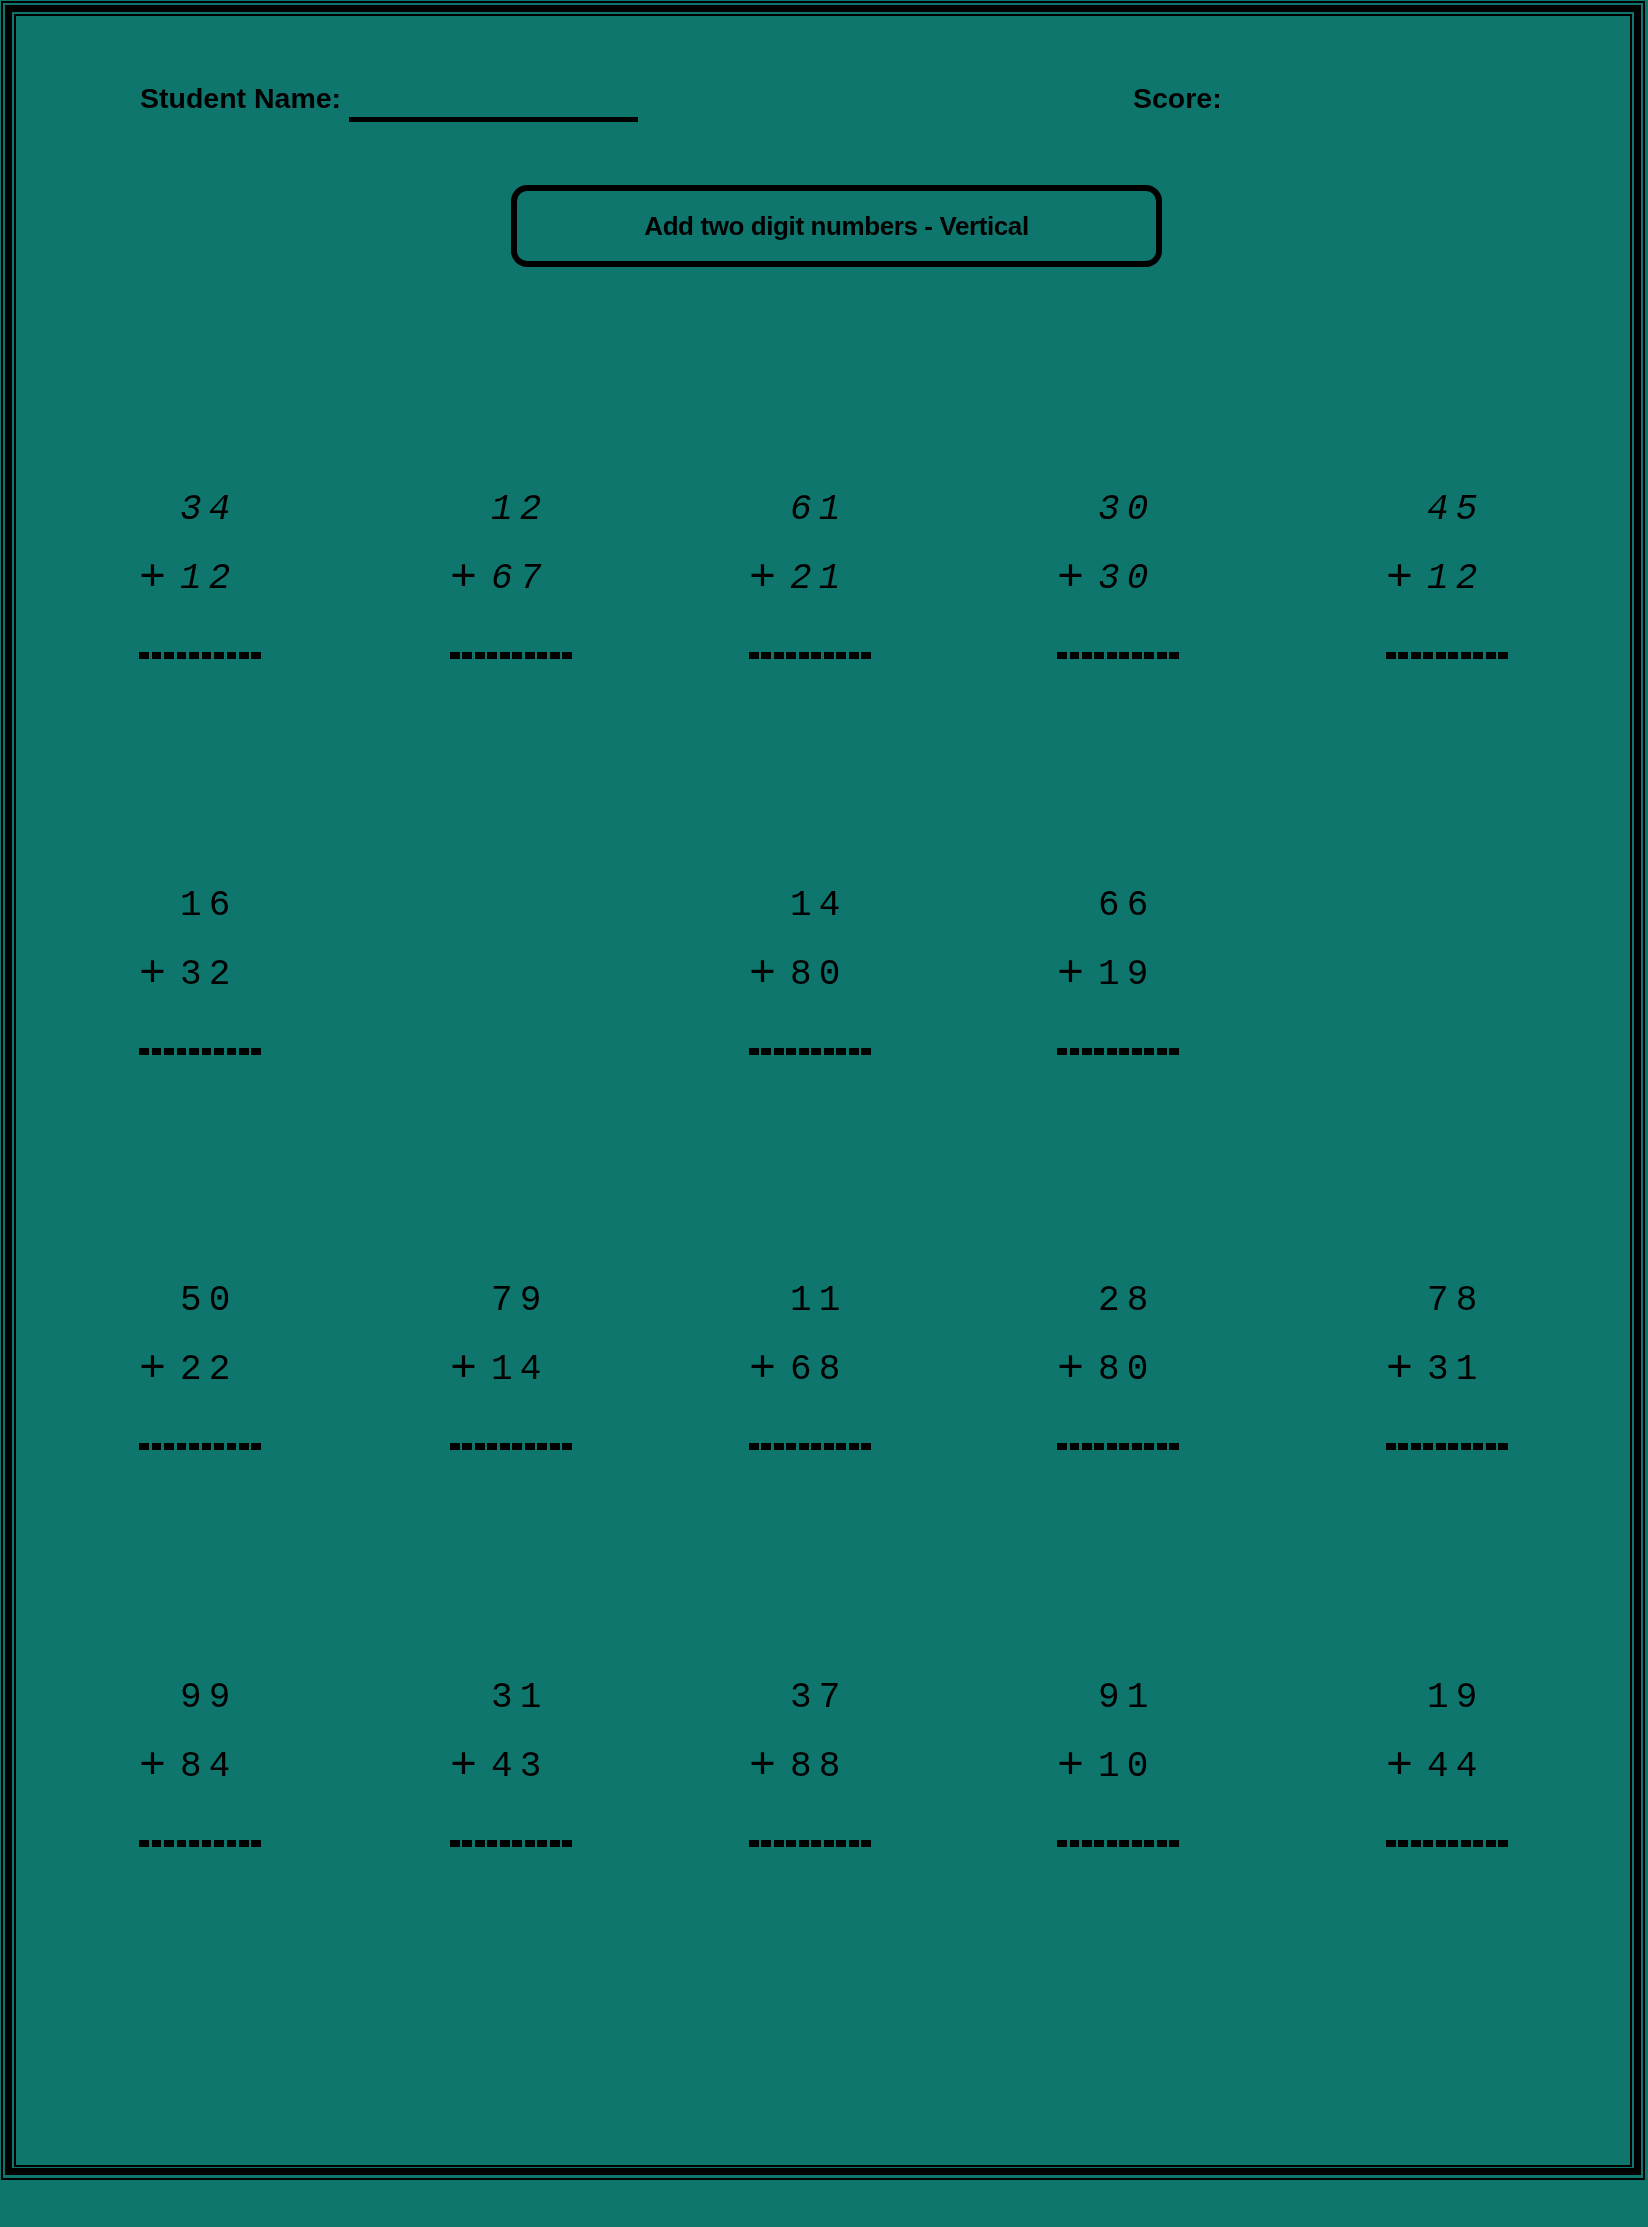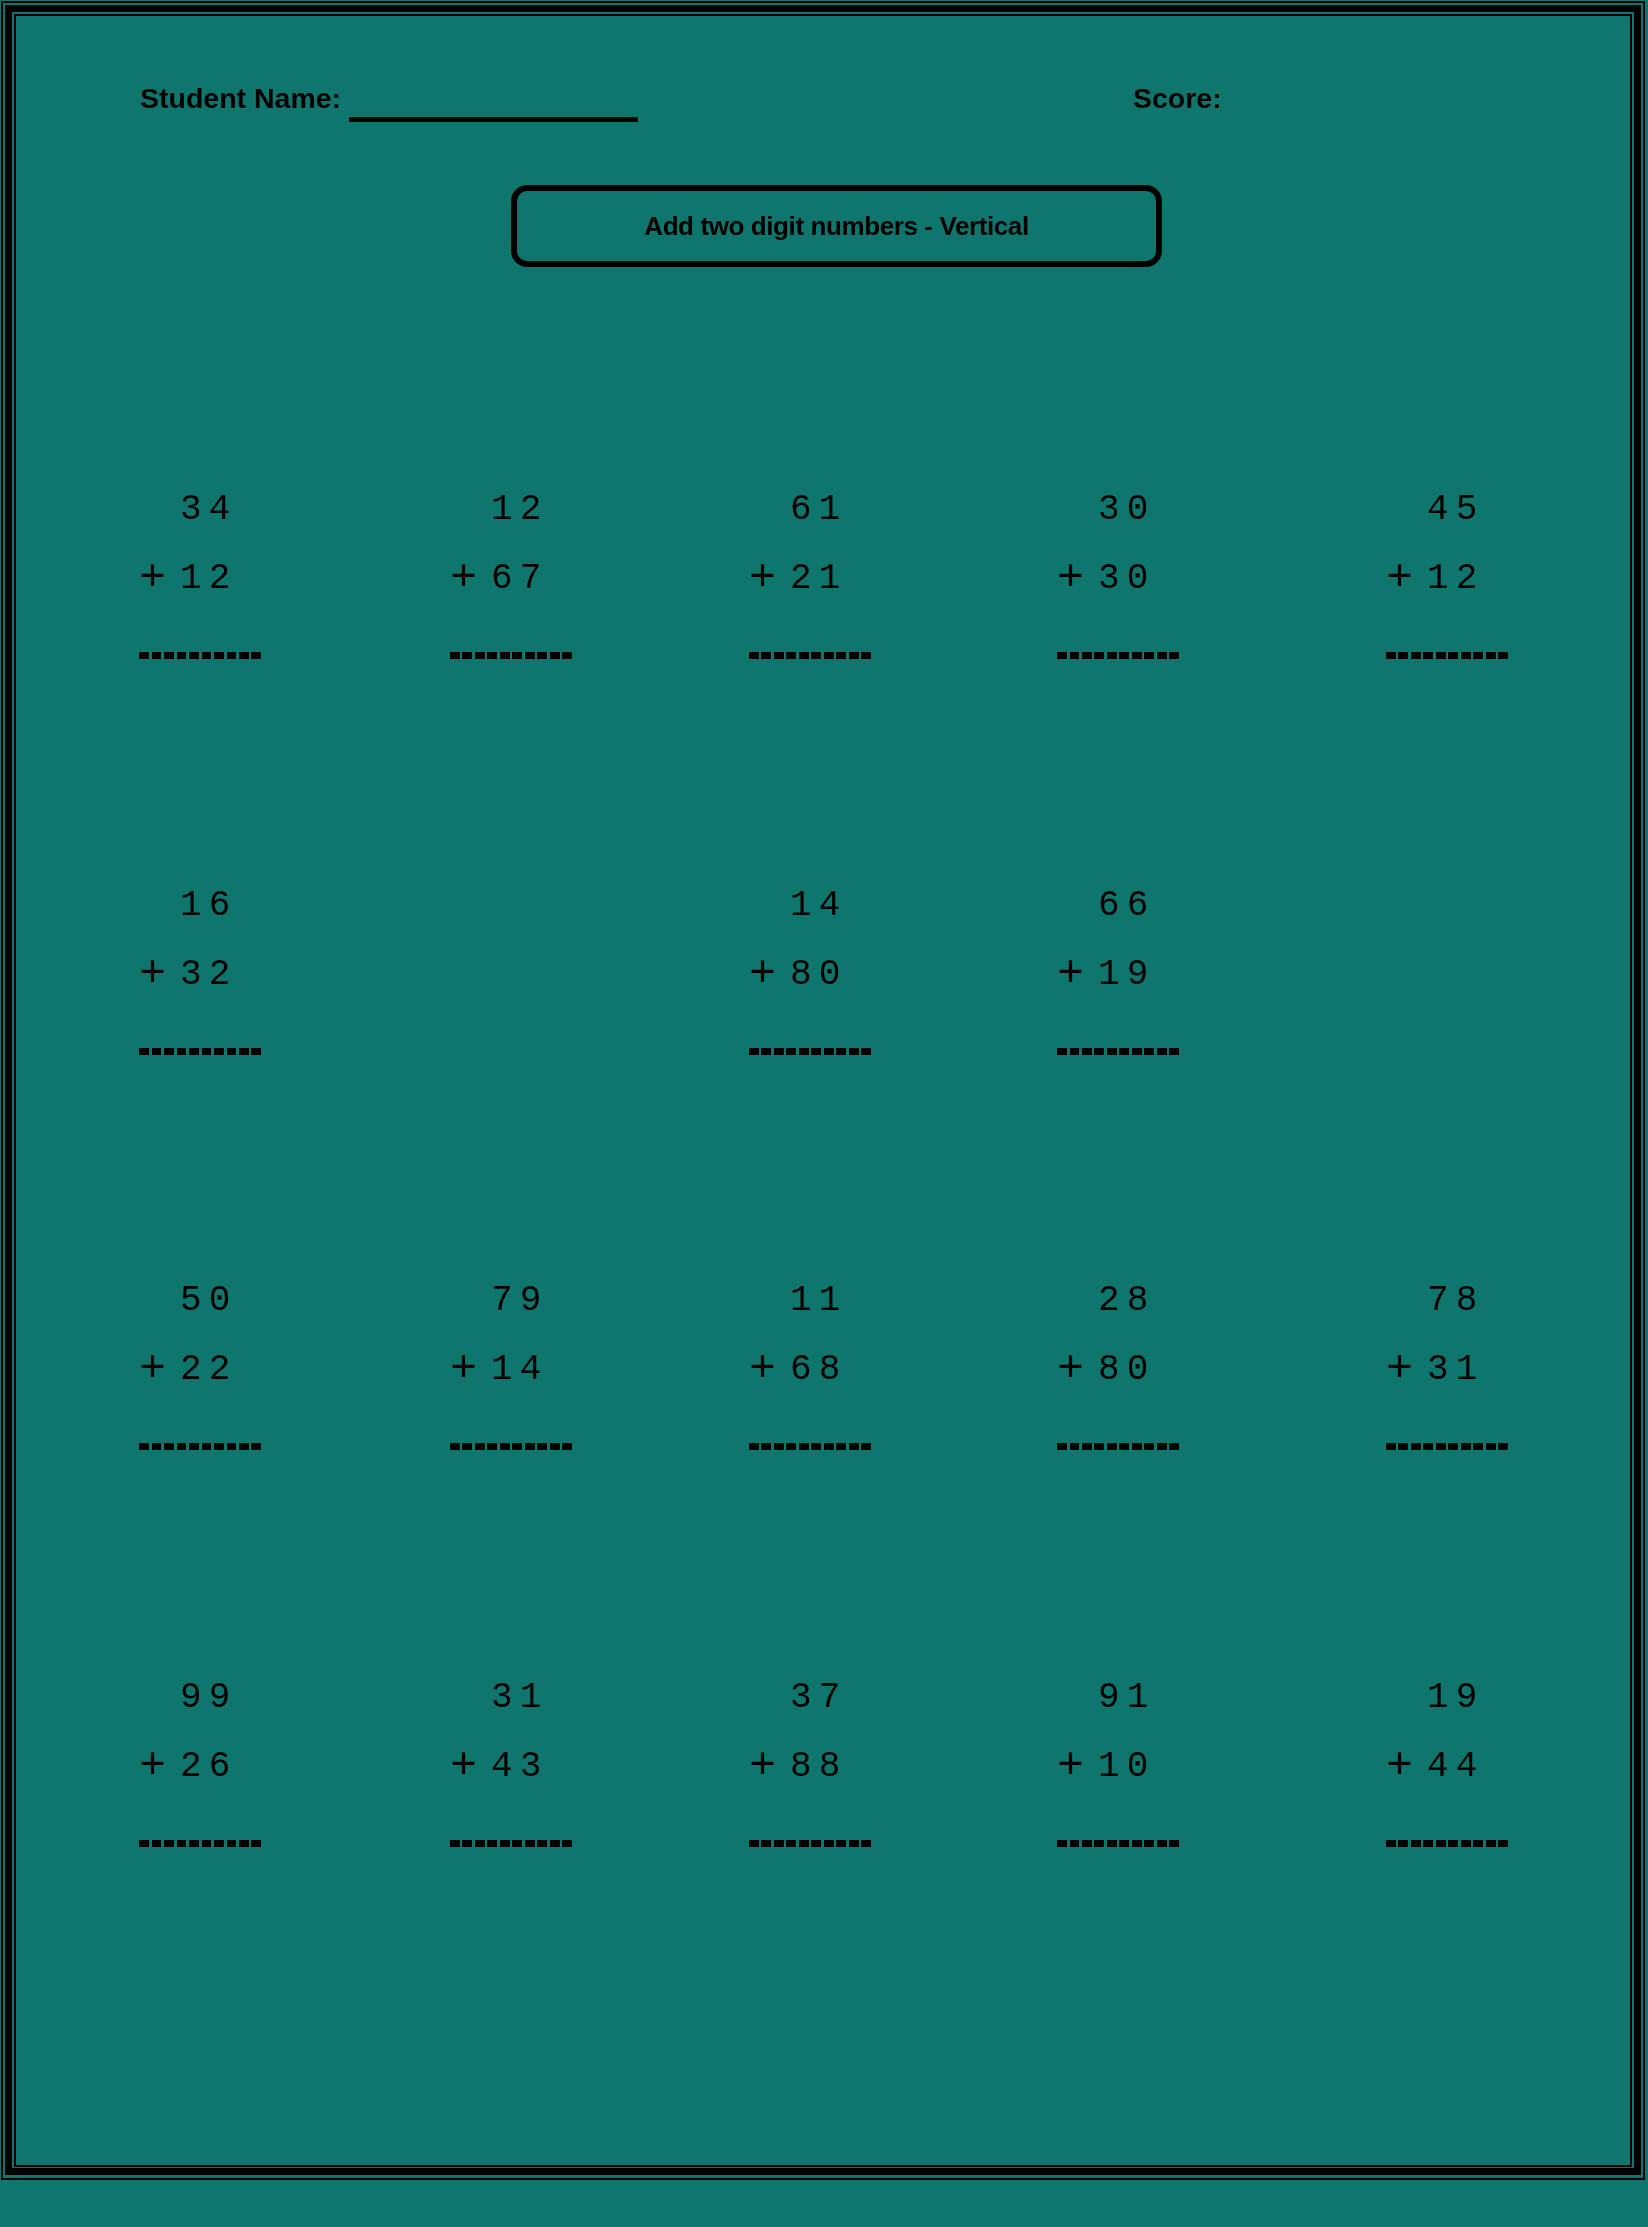--- a/index.html
+++ b/index.html
@@ -112,21 +112,21 @@
   .dash-line {
     margin-top: 55px;
     margin-left: 0px;
     width: 125px;
     height: 7.1px;
     background: repeating-linear-gradient(90deg, #000 0 9.8px, transparent 9.8px 12.5px);
   }
   
   .c1 { left: 139px; }  .c2 { left: 450px; }  .c3 { left: 749px; }
   .c4 { left: 1057px; } .c5 { left: 1386px; }
-  .r1 { top: 492px; }   .r2 { top: 888px; }
+  .r1 { top: 492px; font-style: italic; }   .r2 { top: 888px; }
   .r3 { top: 1283px; }  .r4 { top: 1680px; }
 </style>
 </head>
 <body>
 
 <div class="page">
   <div class="frame-outer"></div>
   <div class="frame-mid"></div>
   <div class="frame-inner"></div>
 
@@ -201,21 +201,21 @@
     <div class="dash-line"></div>
   </div>
   <div class="problem r3 c5">
     <div class="top-num">78</div>
     <div class="bot-row"><span class="plus">+</span><span class="bot-num">31</span></div>
     <div class="dash-line"></div>
   </div>
 
   <div class="problem r4 c1">
     <div class="top-num">99</div>
-    <div class="bot-row"><span class="plus">+</span><span class="bot-num">26</span></div>
+    <div class="bot-row"><span class="plus">+</span><span class="bot-num">84</span></div>
     <div class="dash-line"></div>
   </div>
   <div class="problem r4 c2">
     <div class="top-num">31</div>
     <div class="bot-row"><span class="plus">+</span><span class="bot-num">43</span></div>
     <div class="dash-line"></div>
   </div>
   <div class="problem r4 c3">
     <div class="top-num">37</div>
     <div class="bot-row"><span class="plus">+</span><span class="bot-num">88</span></div>

